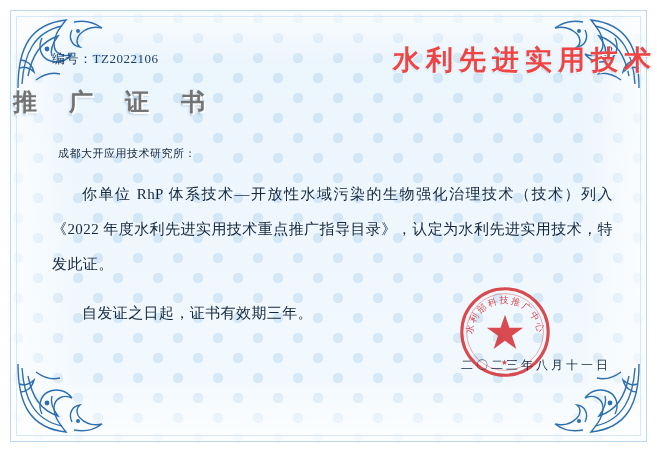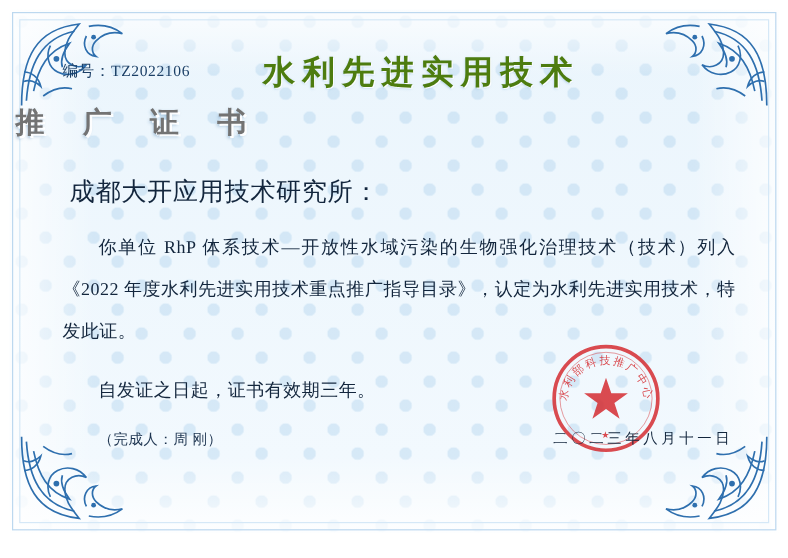--- a/index.html
+++ b/index.html
@@ -75,25 +75,25 @@
     color: #1b3f66;
     letter-spacing: 0.5px;
     font-family: "Liberation Serif", serif;
   }
 
   
   .title-main {
     position: absolute;
     left: 0; right: 0;
     top: 42px;
-    text-align: center;
+    text-align: right;
     font-size: 27px;
     font-weight: bold;
     letter-spacing: 6px;
-    color: #4d7c0f;
+    color: #ef4444;
     text-shadow: 1px 1px 0 rgba(255,255,255,0.9), 0 1px 2px rgba(46,126,189,0.35);
     font-family: "Liberation Serif", serif;
     margin-left: 45px;
   }
   .title-sub {
     position: absolute;
     left: 0; right: 0;
     top: 86px;
     text-align: left;
     font-size: 24px;
@@ -107,21 +107,21 @@
 
   
   .body-block {
     position: absolute;
     left: 52px;
     right: 44px;
     top: 146px;
     color: #13263d;
   }
   .recipient {
-    font-size: 21px;
+    font-size: 11px;
     margin-left: 6px;
     margin-bottom: 16px;
     letter-spacing: 0.5px;
   }
   .para {
     font-size: 15px;
     line-height: 35px;
     text-indent: 30px;
     letter-spacing: 0.4px;
     margin: 0 0 10px 0;
@@ -220,21 +220,20 @@
 
   <div class="serial">编号：TZ2022106</div>
 
   <div class="title-main">水利先进实用技术</div>
   <div class="title-sub">推 广 证 书</div>
 
   <div class="body-block">
     <div class="recipient">成都大开应用技术研究所：</div>
     <p class="para">你单位 RhP 体系技术—开放性水域污染的生物强化治理技术（技术）列入《2022 年度水利先进实用技术重点推广指导目录》，认定为水利先进实用技术，特发此证。</p>
     <p class="para second">自发证之日起，证书有效期三年。</p>
-    <div class="note">（完成人：周 刚）</div>
   </div>
 
   <div class="seal">
     <svg viewBox="0 0 100 100">
       <circle cx="50" cy="50" r="45" fill="none" stroke="#d4252a" stroke-width="3.2"></circle>
       <circle cx="50" cy="50" r="40" fill="none" stroke="#d4252a" stroke-width="0.8" opacity="0.6"></circle>
       <polygon fill="#d4252a" points="50,32 54.6,45.6 69,45.6 57.3,54 61.8,67.6 50,59.2 38.2,67.6 42.7,54 31,45.6 45.4,45.6"></polygon>
       <path id="sealArc" d="M 16 54 A 34 34 0 0 1 84 54" fill="none"></path>
       <text font-size="9.5" fill="#d4252a" font-family="'Liberation Serif', serif" letter-spacing="2">
         <textPath href="#sealArc" startOffset="50%" text-anchor="middle">水利部科技推广中心</textPath>

